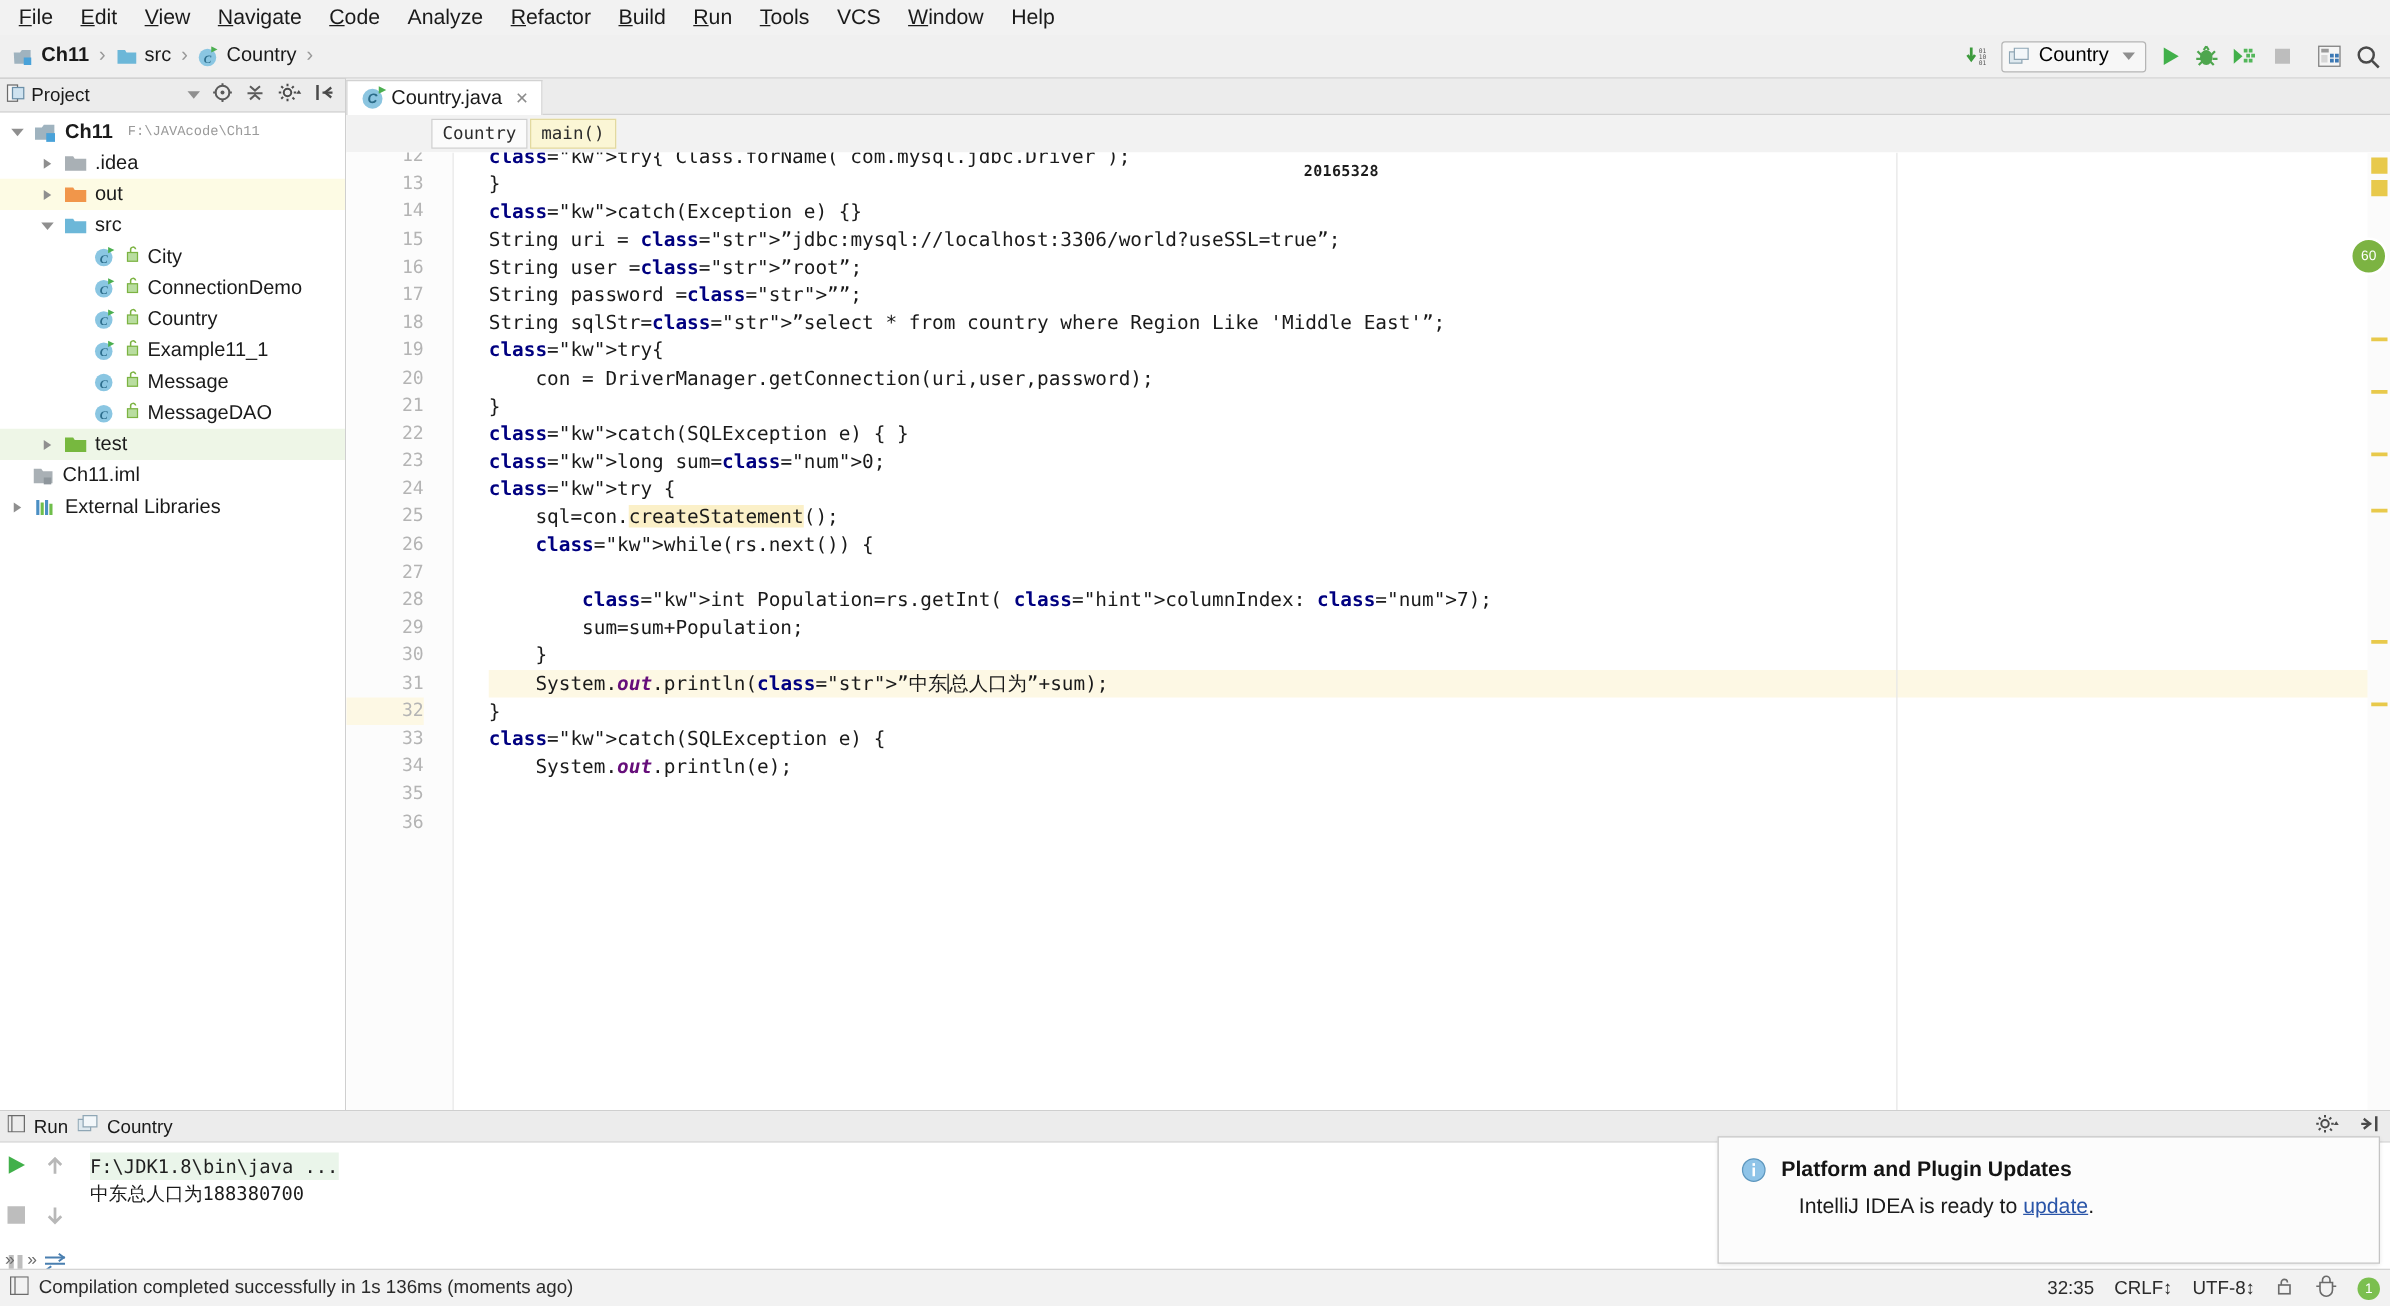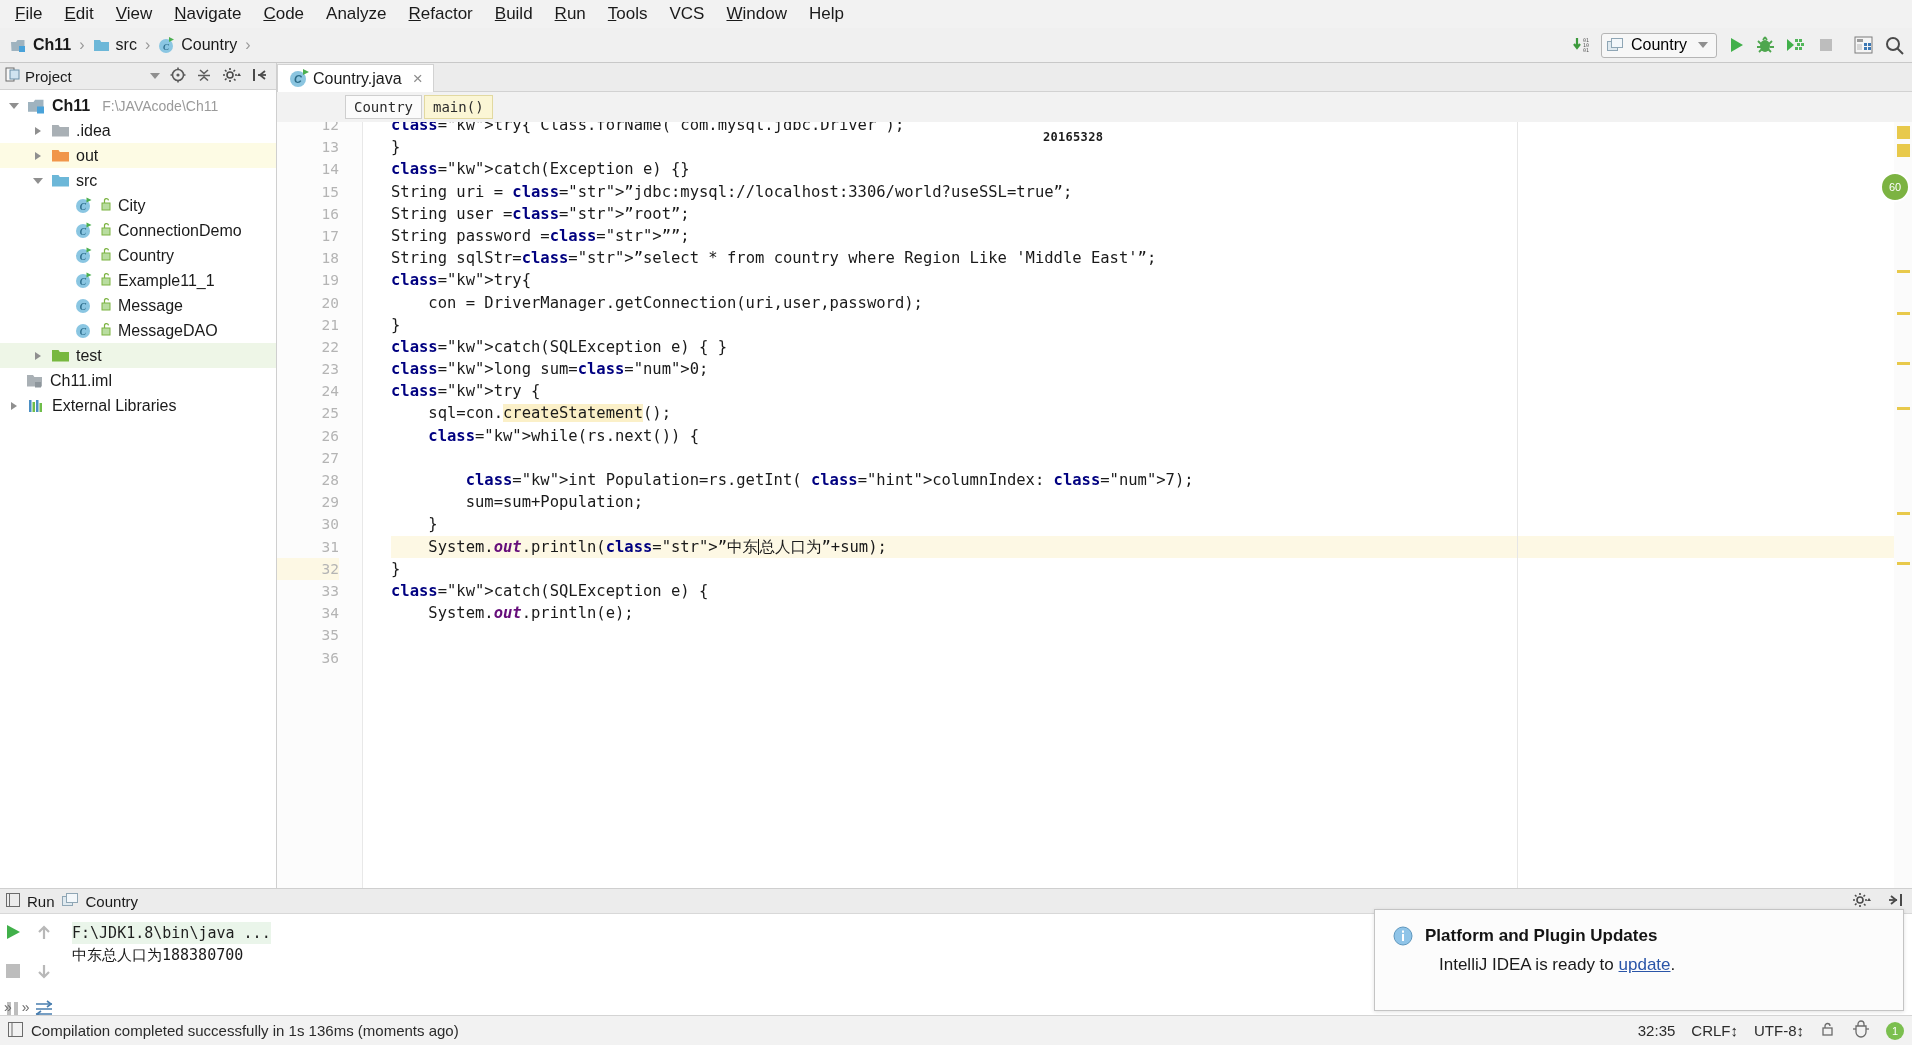--- a/index.html
+++ b/index.html
@@ -56,21 +56,21 @@
     display: flex; align-items: center; padding: 0 5px; gap: 5px; font-size: 15px; color: #1a1a1a;
   }
   .sb-header .title { flex: 1; }
   .sb-tools { display: flex; align-items: center; gap: 10px; padding-right: 3px; }
   .tree { padding-top: 3px; font-size: 16px; color: #1a1a1a; }
   .tree-row { display: flex; align-items: center; height: 25px; gap: 5px; padding-left: 4px; white-space: nowrap; }
   .tree-row.hl-yellow { background: #fdfbe4; }
   .tree-row.hl-green { background: #eef6e7; }
   .tw { width: 16px; display: flex; align-items: center; justify-content: center; }
   .tree-label.bold { font-weight: bold; }
-  .tree-path { color: #9a9a9a; margin-left: 7px; font-size: 14px; }
+  .tree-path { color: #9a9a9a; margin-left: 7px; font-size: 11px; font-family: Liberation Mono, monospace; }
 
   
   .editor-wrap { flex: 1; display: flex; flex-direction: column; background: #fff; position: relative; }
   .tabbar { height: 29px; background: #ececec; border-bottom: 1px solid #d2d2d2; display: flex; align-items: flex-end; }
   .tab {
     display: flex; align-items: center; gap: 7px; height: 28px; padding: 0 10px 0 12px;
     background: #ffffff; border: 1px solid #d2d2d2; border-bottom: none; font-size: 16px; color: #1a1a1a;
     position: relative; top: 1px;
   }
   .tab .close { color: #8c8c8c; font-size: 17px; margin-left: 4px; }
@@ -141,21 +141,21 @@
     position: absolute; right: 8px; bottom: 34px; width: 530px; height: 102px;
     background: #fcfcfc; border: 1px solid #c4c4c4; box-shadow: 0 1px 4px rgba(0,0,0,.12);
     padding: 16px 18px; display: flex; gap: 12px;
   }
   .notif-title { font-weight: bold; font-size: 17px; color: #141414; margin-bottom: 9px; }
   .notif-text { font-size: 17px; color: #1a1a1a; margin-left: 14px; }
   .notif-link { color: #2a55a8; text-decoration: underline; }
 
   
   .float-round {
-    position: absolute; right: 2px; top: 172px; width: 30px; height: 30px; border-radius: 50%;
+    position: absolute; right: 2px; top: 190px; width: 30px; height: 30px; border-radius: 50%;
     background: #7cb342; color: #fff; font-size: 11px; display: flex; align-items: center; justify-content: center;
     border: 2px solid #fff;
   }
   .sq-yellow { position:absolute; right:2px; width:13px; height:13px; background:#e8c94b; }
 </style>
 </head>
 <body>
 
 <div class="app">
 

